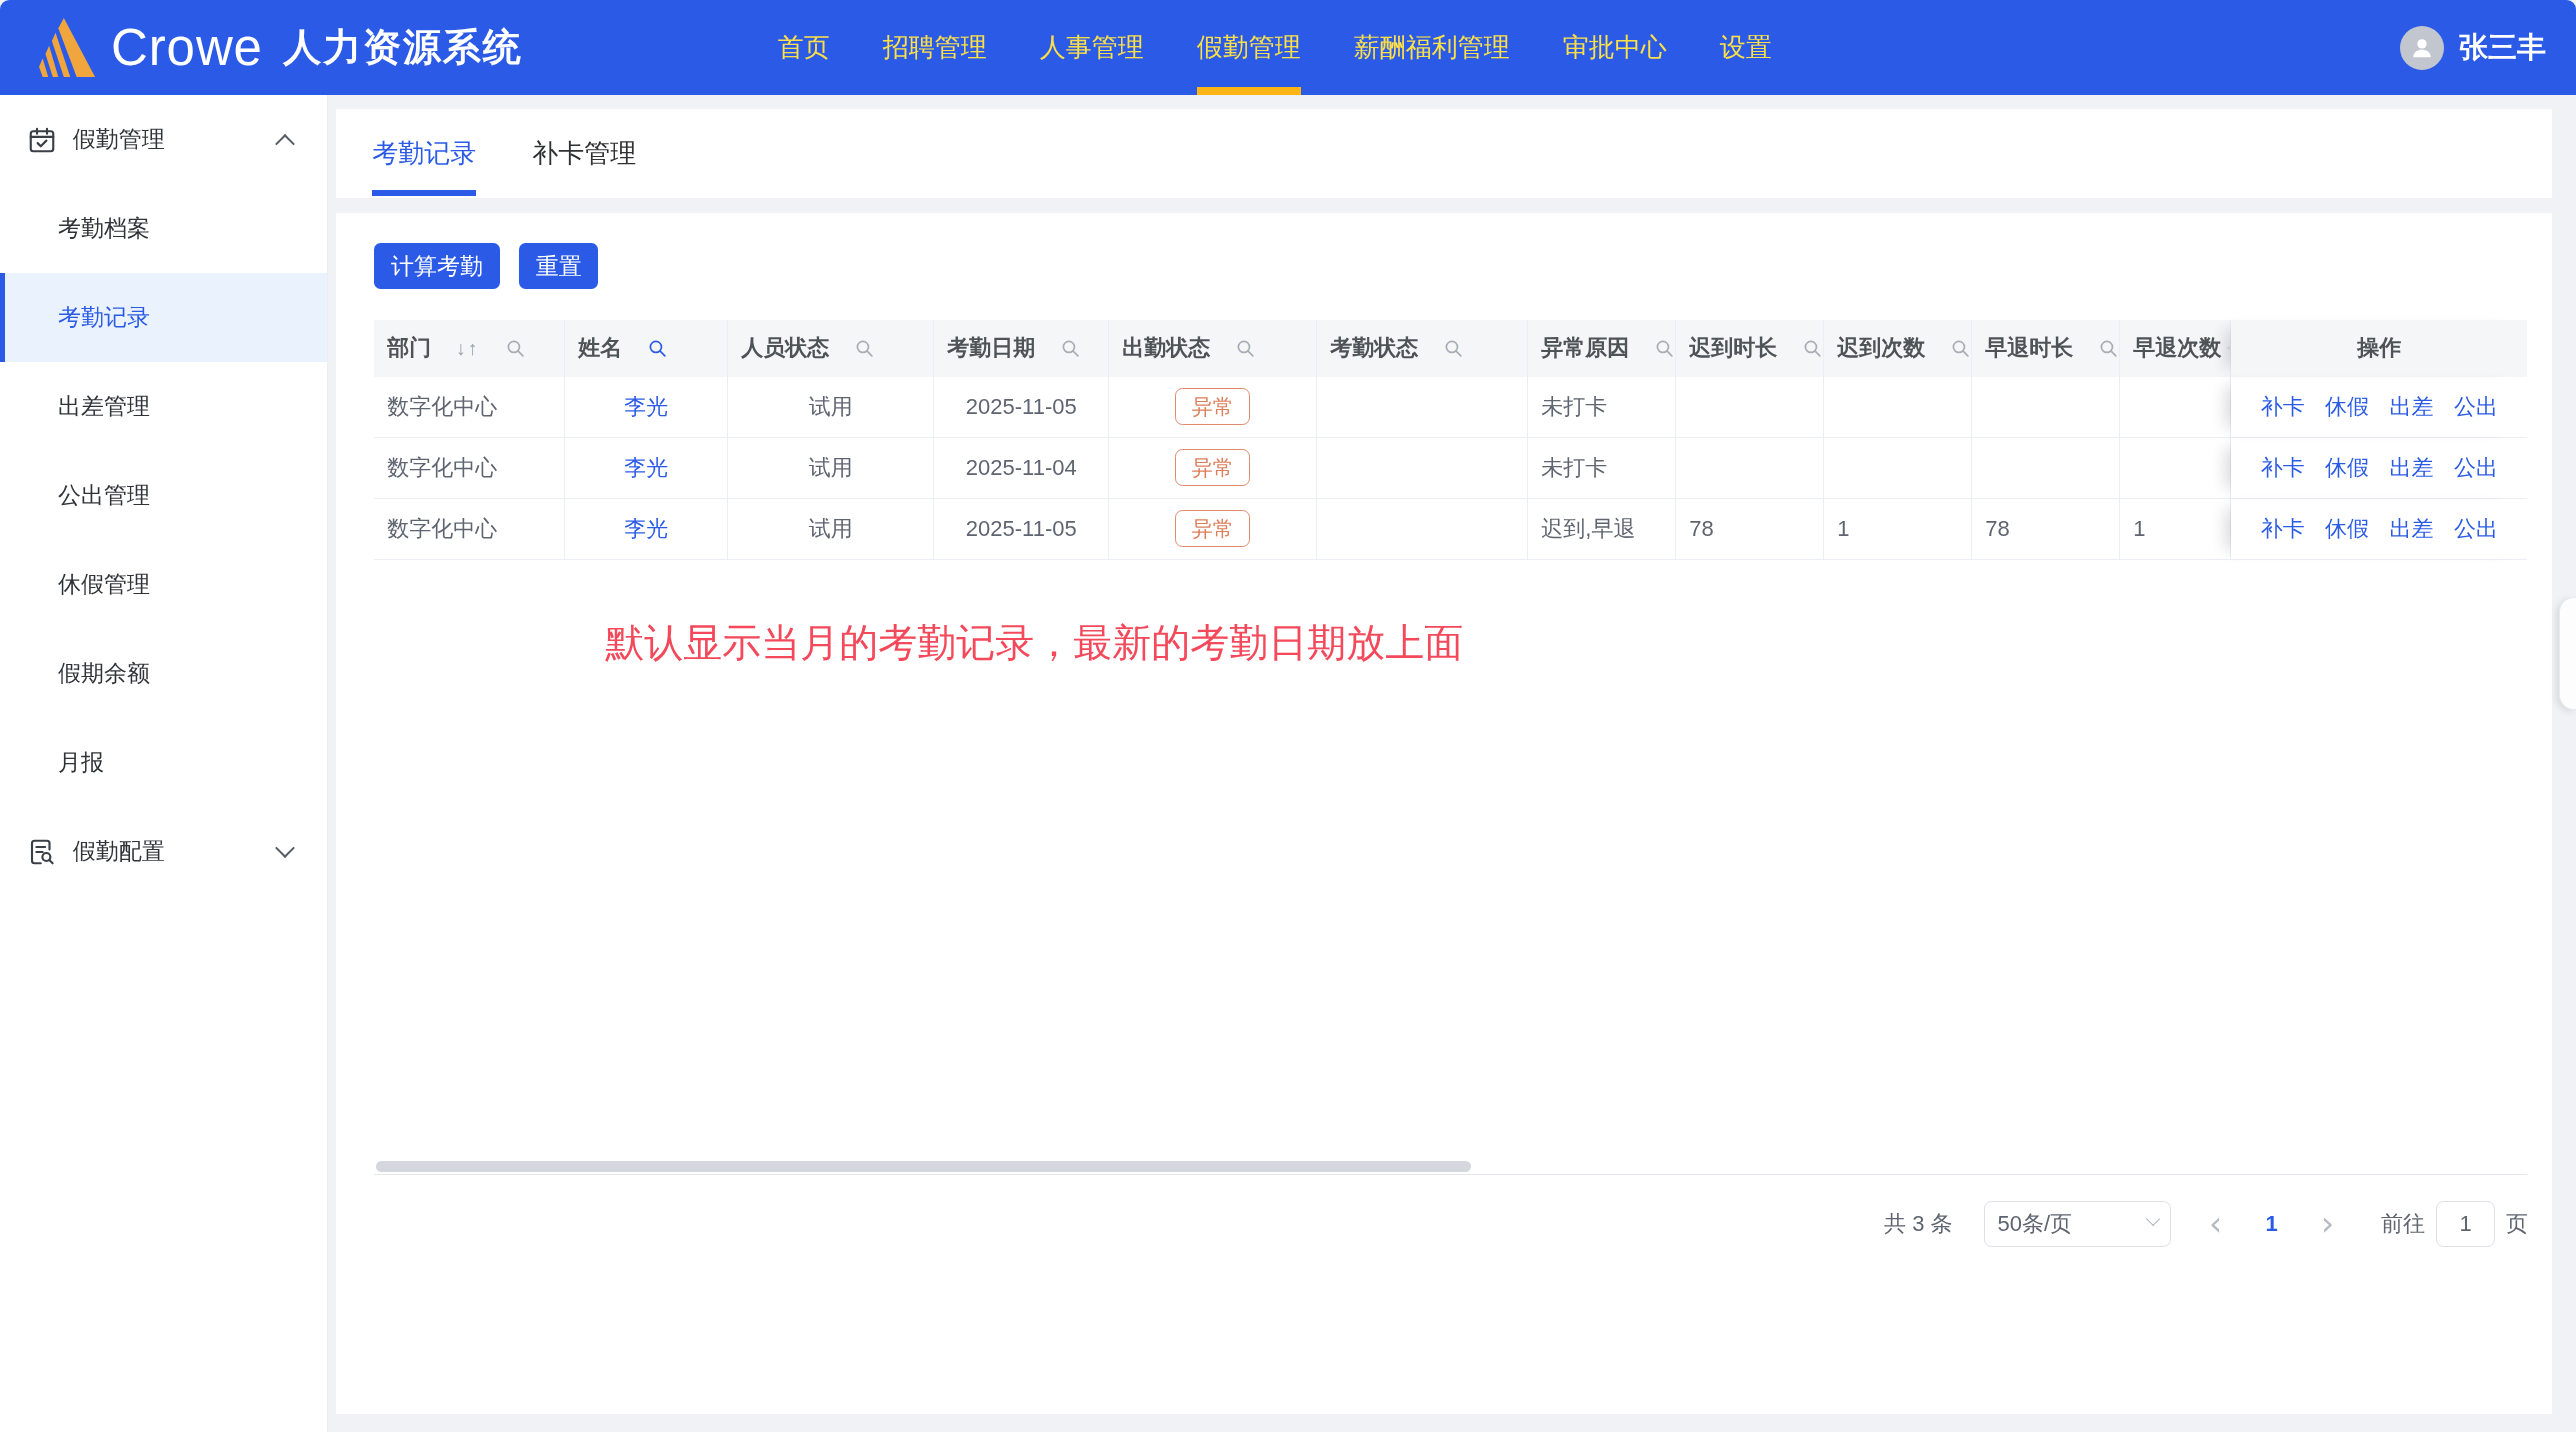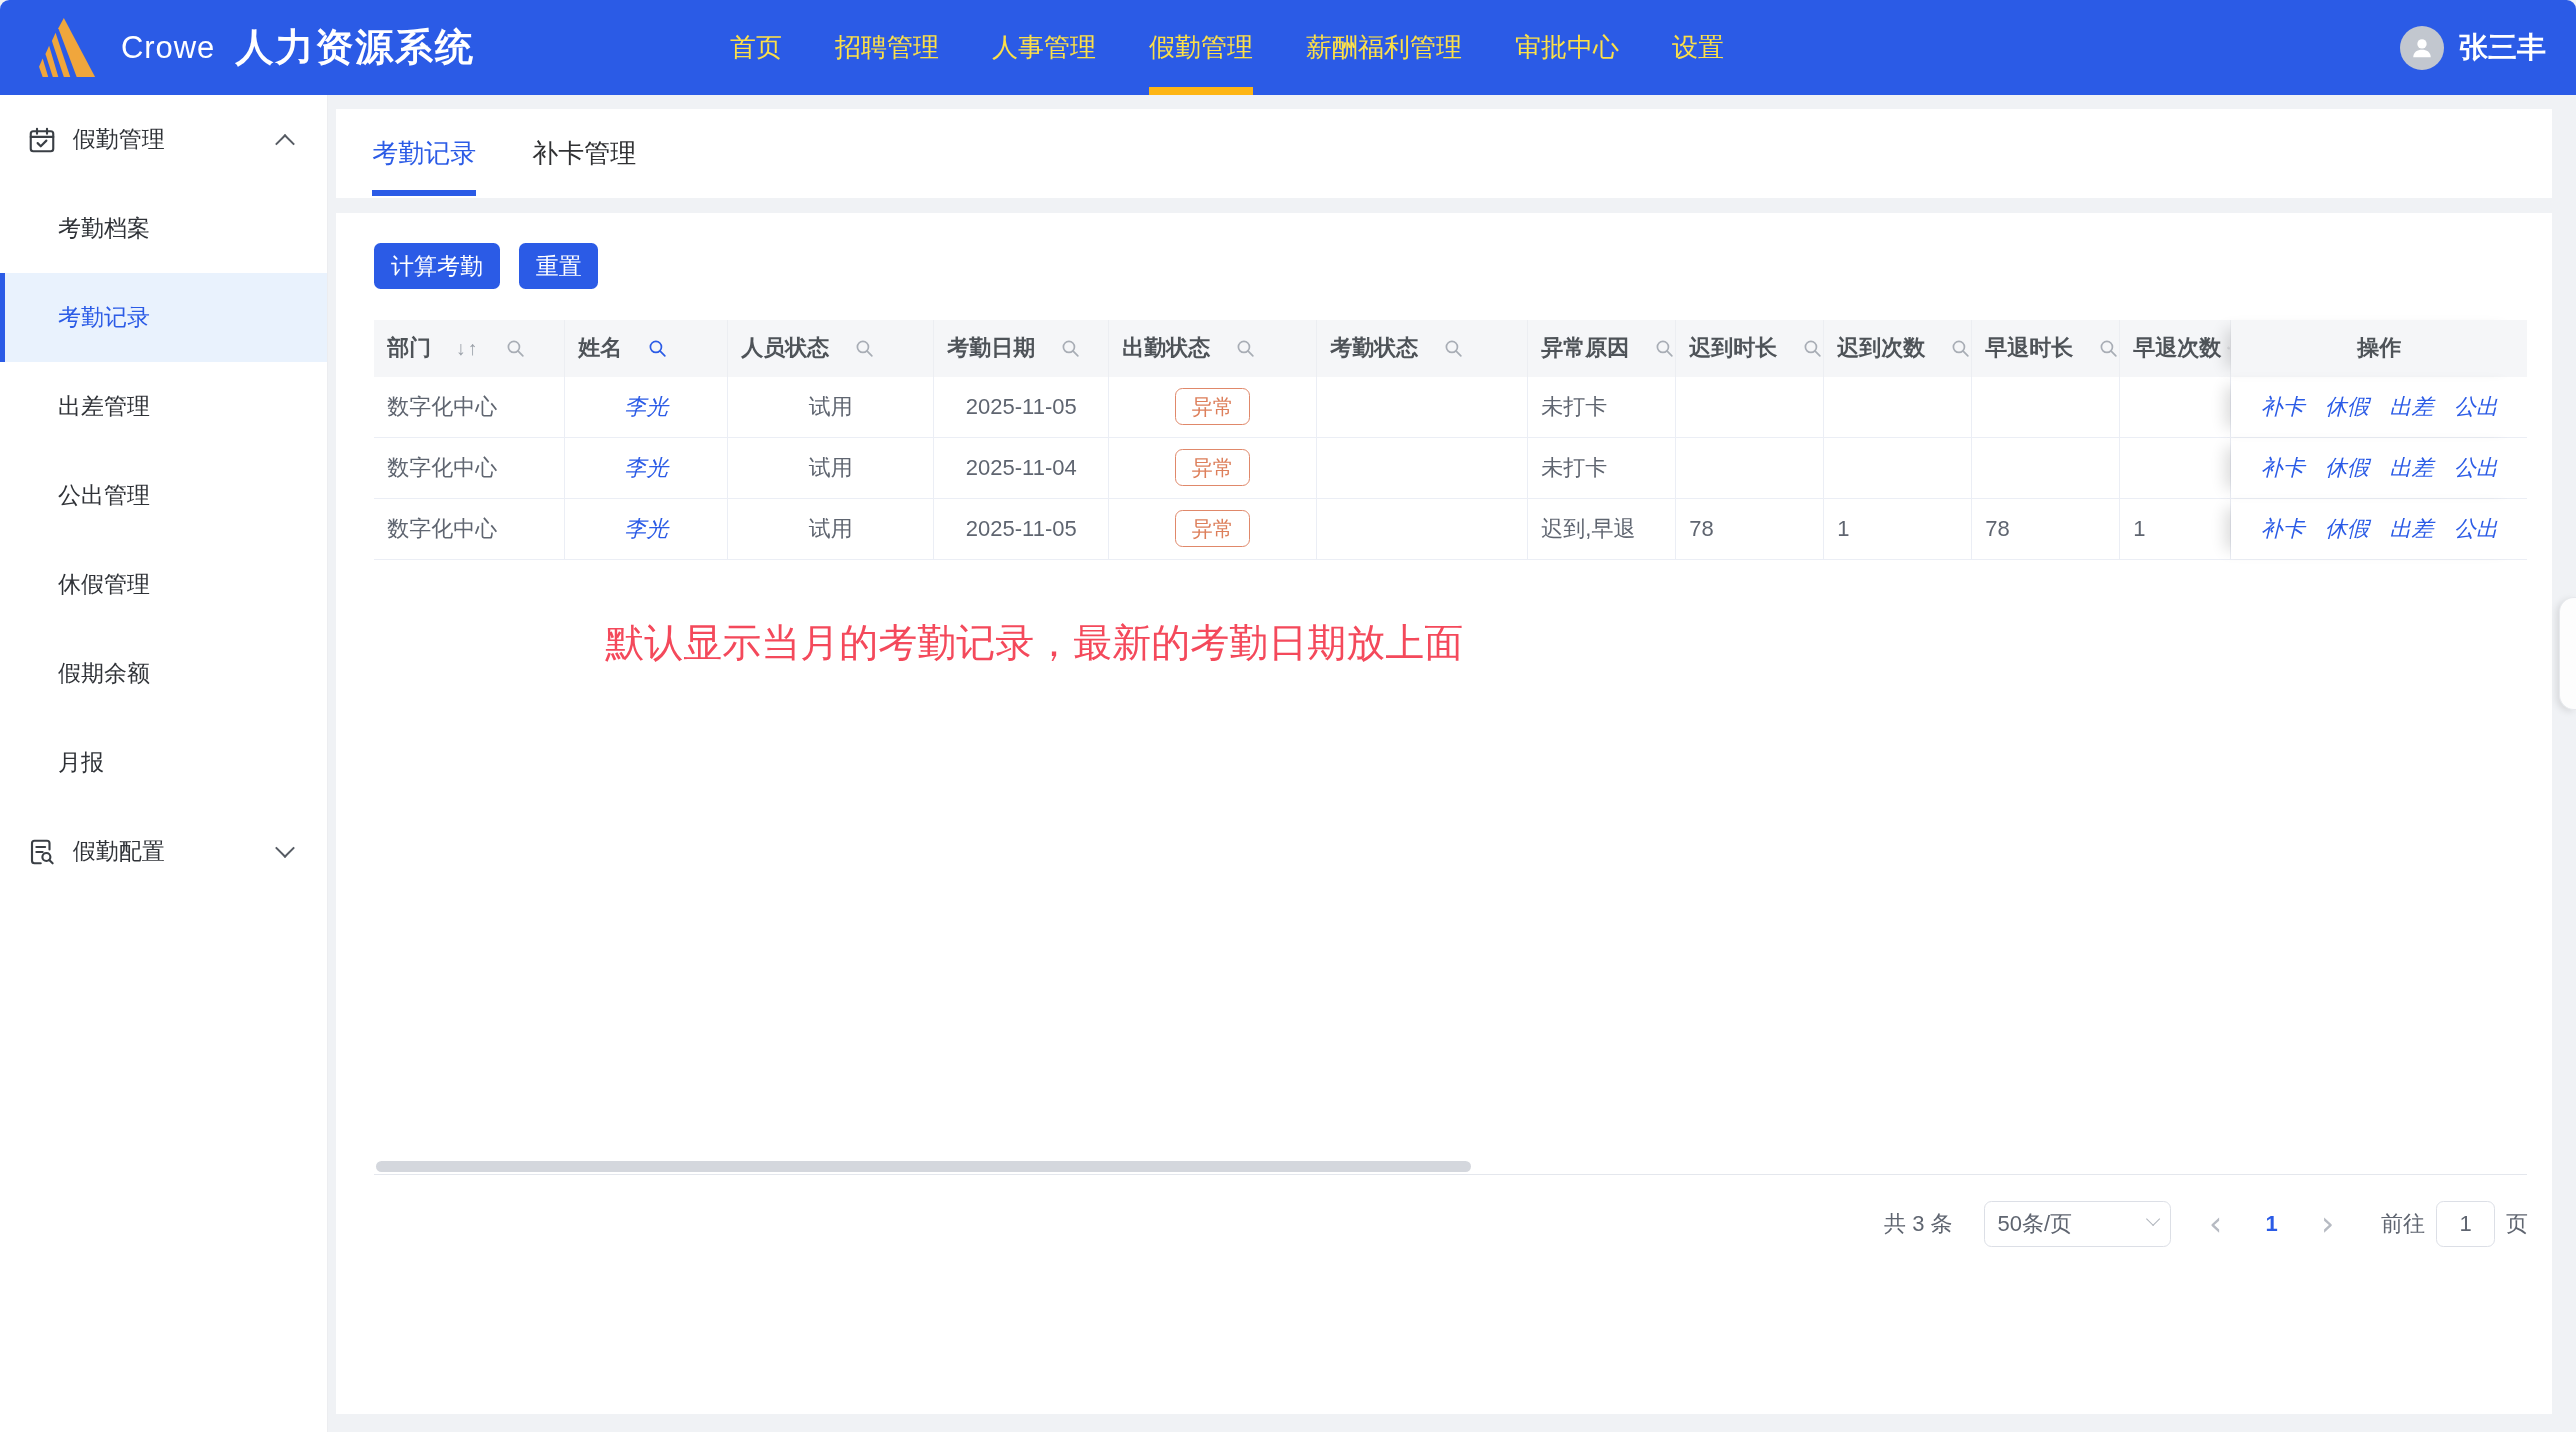--- a/index.html
+++ b/index.html
@@ -3,21 +3,21 @@
 <meta charset="utf-8">
 <style>
   * { margin:0; padding:0; box-sizing:border-box; }
   html,body { width:2576px; height:1432px; overflow:hidden; }
   body { font-family:"Liberation Sans","DejaVu Sans",sans-serif; background:#f0f2f5; color:#303133; }
 
   
   .navbar { height:95px; background:#2b5be6; display:flex; align-items:center; position:relative; border-radius:9.3px 9.3px 0 0; }
   .brand { display:flex; align-items:center; margin-left:28px; }
   .brand-logo { width:68px; height:61px; flex-shrink:0; }
-  .brand-crowe { color:#fff; font-size:31px; font-weight:400; margin-left:25px; letter-spacing:0.9px; }
+  .brand-crowe { color:#fff; font-size:51px; font-weight:400; margin-left:15px; letter-spacing:0.9px; }
   .brand-product { color:#fff; font-size:38px; font-weight:bold; margin-left:20.4px; letter-spacing:1.9px; }
   .nav-menu { display:flex; gap:53px; margin-left:255px; height:100%; align-items:stretch; }
   .nav-item { color:#fde047; font-size:26px; display:flex; align-items:center; position:relative; cursor:pointer; white-space:nowrap; }
   .nav-item.active::after { content:""; position:absolute; left:0; right:0; bottom:0; height:8.3px; background:#fdb515; }
   .navbar-user { position:absolute; right:30px; top:0; height:100%; display:flex; align-items:center; gap:15px; cursor:pointer; }
   .avatar { width:44px; height:44px; border-radius:50%; background:#c2c7cf; display:flex; align-items:center; justify-content:center; overflow:hidden; }
   .user-name { color:#fff; font-size:29px; font-weight:bold; }
 
   
   .layout { display:flex; height:1337px; }
@@ -50,21 +50,21 @@
   .table { margin-top:30.5px; width:2153px; font-size:22px; color:#5f6570; border-bottom:0.9px solid #e4e7ed; }
   .thead { display:flex; height:57px; background:#f5f6f8; }
   .th { display:flex; align-items:center; gap:25px; padding-left:13px; border-right:0.9px solid #eceef2; font-weight:bold; color:#4e5358; overflow:hidden; white-space:nowrap; flex-shrink:0; }
   .tr { display:flex; height:61px; border-bottom:0.9px solid #ebeef5; background:#fff; }
   .td { display:flex; align-items:center; padding-left:13px; border-right:0.9px solid #ebeef5; overflow:hidden; white-space:nowrap; flex-shrink:0; }
   .center { justify-content:center; padding-left:0; }
   .c0{width:191px}.c1{width:163px}.c2{width:206px}.c3{width:175px}.c4{width:208px}.c5{width:211px}
   .c6{width:148px}.c7{width:148px}.c8{width:148px}.c9{width:148px}.c10{width:111px}
   .c11{width:296px; border-right:none; position:relative; z-index:2; box-shadow:-15px 0 15px -9.3px rgba(0,0,0,0.14); }
   .sort-ic { font-size:19.4px; color:#9aa0a8; letter-spacing:1.9px; font-weight:normal; }
-  .link { color:#2b5be6; cursor:pointer; text-decoration:none;font-style:italic; }
+  .link { color:#2b5be6; cursor:pointer; text-decoration:none; }
   .badge { border:0.9px solid #e0886a; color:#dd7f5b; border-radius:7.4px; padding:4.6px 15.7px; font-size:21px; line-height:1.2; background:#fff; }
   .actions { display:flex; gap:20.4px; }
 
   .table-empty { height:601px; position:relative; background:#fff; }
   .annotation { position:absolute; left:231px; top:56px; font-size:39px; color:#f4495b; white-space:nowrap; }
   .hscroll { height:13px; position:relative; background:#fff; }
   .hscroll .thumb { position:absolute; left:1.9px; top:0.9px; width:1095px; height:11px; background:#d4d7dd; border-radius:6.5px; cursor:pointer; }
 
   
   .pagination { display:flex; align-items:center; justify-content:flex-end; margin-top:26px; gap:32px; font-size:22px; color:#5f6570; }

